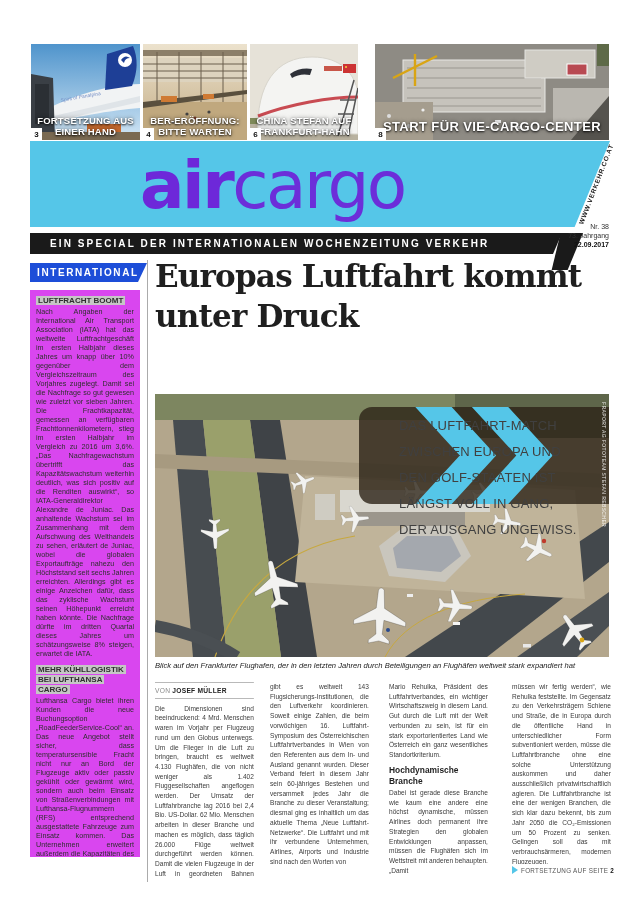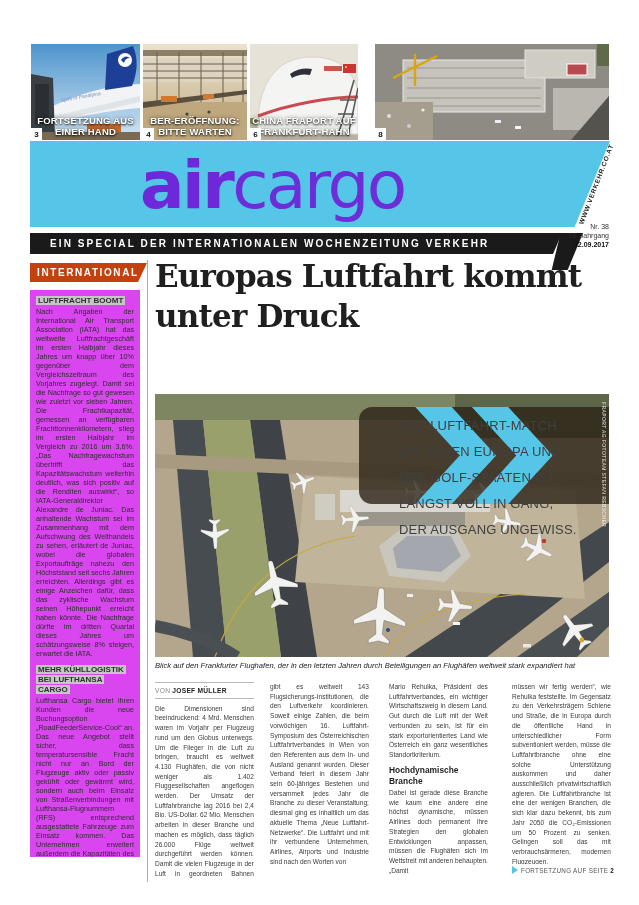--- a/index.html
+++ b/index.html
@@ -25,21 +25,21 @@
     font-size:6.5px;font-weight:bold;letter-spacing:.7px;color:#222;white-space:nowrap;}
   .blackbar{position:absolute;left:30px;top:233px;width:532px;height:21px;background:#1A1A1A;
     clip-path:polygon(0 0,100% 0,calc(100% - 9px) 100%,0 100%);
     color:#fff;font-weight:bold;font-size:10px;line-height:21px;letter-spacing:2.1px;
     padding-left:20px;box-sizing:border-box;white-space:nowrap;}
   .comma{position:absolute;left:551px;top:233px;width:32px;height:37px;background:#1A1A1A;
     clip-path:polygon(30% 0,100% 0,52% 100%,2% 100%);}
   .issue{position:absolute;right:30px;top:222px;text-align:right;font-size:7px;line-height:9px;color:#333;}
   .issue .date{font-weight:bold;color:#111;}
   
-  .sectionlabel{position:absolute;left:30px;top:263px;width:117px;height:19px;background:#c2410c;
+  .sectionlabel{position:absolute;left:30px;top:263px;width:117px;height:19px;background:#1d4ed8;
     clip-path:polygon(0 0,100% 0,calc(100% - 9px) 100%,0 100%);
     color:#fff;font-weight:bold;font-size:10px;line-height:19px;letter-spacing:1.6px;
     padding-left:7px;box-sizing:border-box;}
   .sidebar{position:absolute;left:30px;top:290px;width:110px;height:567px;background:#d946ef;
     box-sizing:border-box;padding:6px 6px;overflow:hidden;
     font-size:7.2px;line-height:9px;text-align:justify;color:#2e2e2e;}
   .sb-title{font-weight:bold;font-size:8px;line-height:10px;margin:0 0 1px;text-align:left;}
   .sb-title .hl{background:#c6c6c6;padding:0 2px;-webkit-box-decoration-break:clone;box-decoration-break:clone;}
   .sb-body{margin:0;}
   .sb-art2{margin-top:7px;}
@@ -156,21 +156,21 @@
       <rect x="74" y="22" width="18" height="5" fill="#c0392b" opacity=".85"></rect>
       <g stroke="#555" stroke-width="1.5">
         <line x1="88" y1="92" x2="104" y2="36"></line>
           <line x1="98" y1="92" x2="108" y2="44"></line>
         <line x1="88" y1="70" x2="104" y2="70"></line>
           <line x1="90" y1="56" x2="106" y2="56"></line>
       </g>
       <rect x="93" y="20" width="13" height="9" fill="#cc3333"></rect>
       <circle cx="96" cy="23" r="1" fill="#f4d03f"></circle>
     </svg>
-    <div class="thumb-caption">CHINA FRAPORT AUF FRANKFURT-HAHN</div>
+    <div class="thumb-caption">CHINA STEFAN AUF FRANKFURT-HAHN</div>
     <div class="pagenum">6</div>
   </div>
 
   <div class="thumb" style="left:375px;width:234px;">
     <svg viewBox="0 0 234 96" preserveAspectRatio="none">
       <rect width="234" height="96" fill="#8e8b84"></rect>
       <rect x="28" y="16" width="142" height="52" fill="#c6c3bc" stroke="#e8e8e4"></rect>
       <g stroke="#b0ada6" stroke-width="2">
         <line x1="32" y1="24" x2="166" y2="24"></line>
           <line x1="32" y1="34" x2="166" y2="34"></line>
@@ -187,20 +187,21 @@
       <g stroke="#d9a514" stroke-width="2.4">
         <line x1="18" y1="34" x2="62" y2="12"></line>
           <line x1="40" y1="10" x2="40" y2="42"></line>
       </g>
       <polygon points="196,96 234,52 234,96" fill="#55534e"></polygon>
       <rect x="192" y="20" width="20" height="11" fill="#b84a52" stroke="#fff"></rect>
       <rect x="222" y="0" width="12" height="22" fill="#5e6a48"></rect>
       <rect x="120" y="76" width="6" height="3" fill="#eee"></rect>
         <rect x="140" y="82" width="6" height="3" fill="#f5f5f5"></rect>
     </svg>
+    <div class="thumb-caption big">START FÜR VIE-CARGO-CENTER</div>
     <div class="pagenum">8</div>
   </div>
 
   <div class="banner">
     <div class="logo">
       <span class="bold">air</span><span class="light">cargo</span>
     </div>
   </div>
   <div class="website">WWW.VERKEHR.CO.AT</div>
   <div class="blackbar">EIN SPECIAL DER INTERNATIONALEN WOCHENZEITUNG VERKEHR</div>

